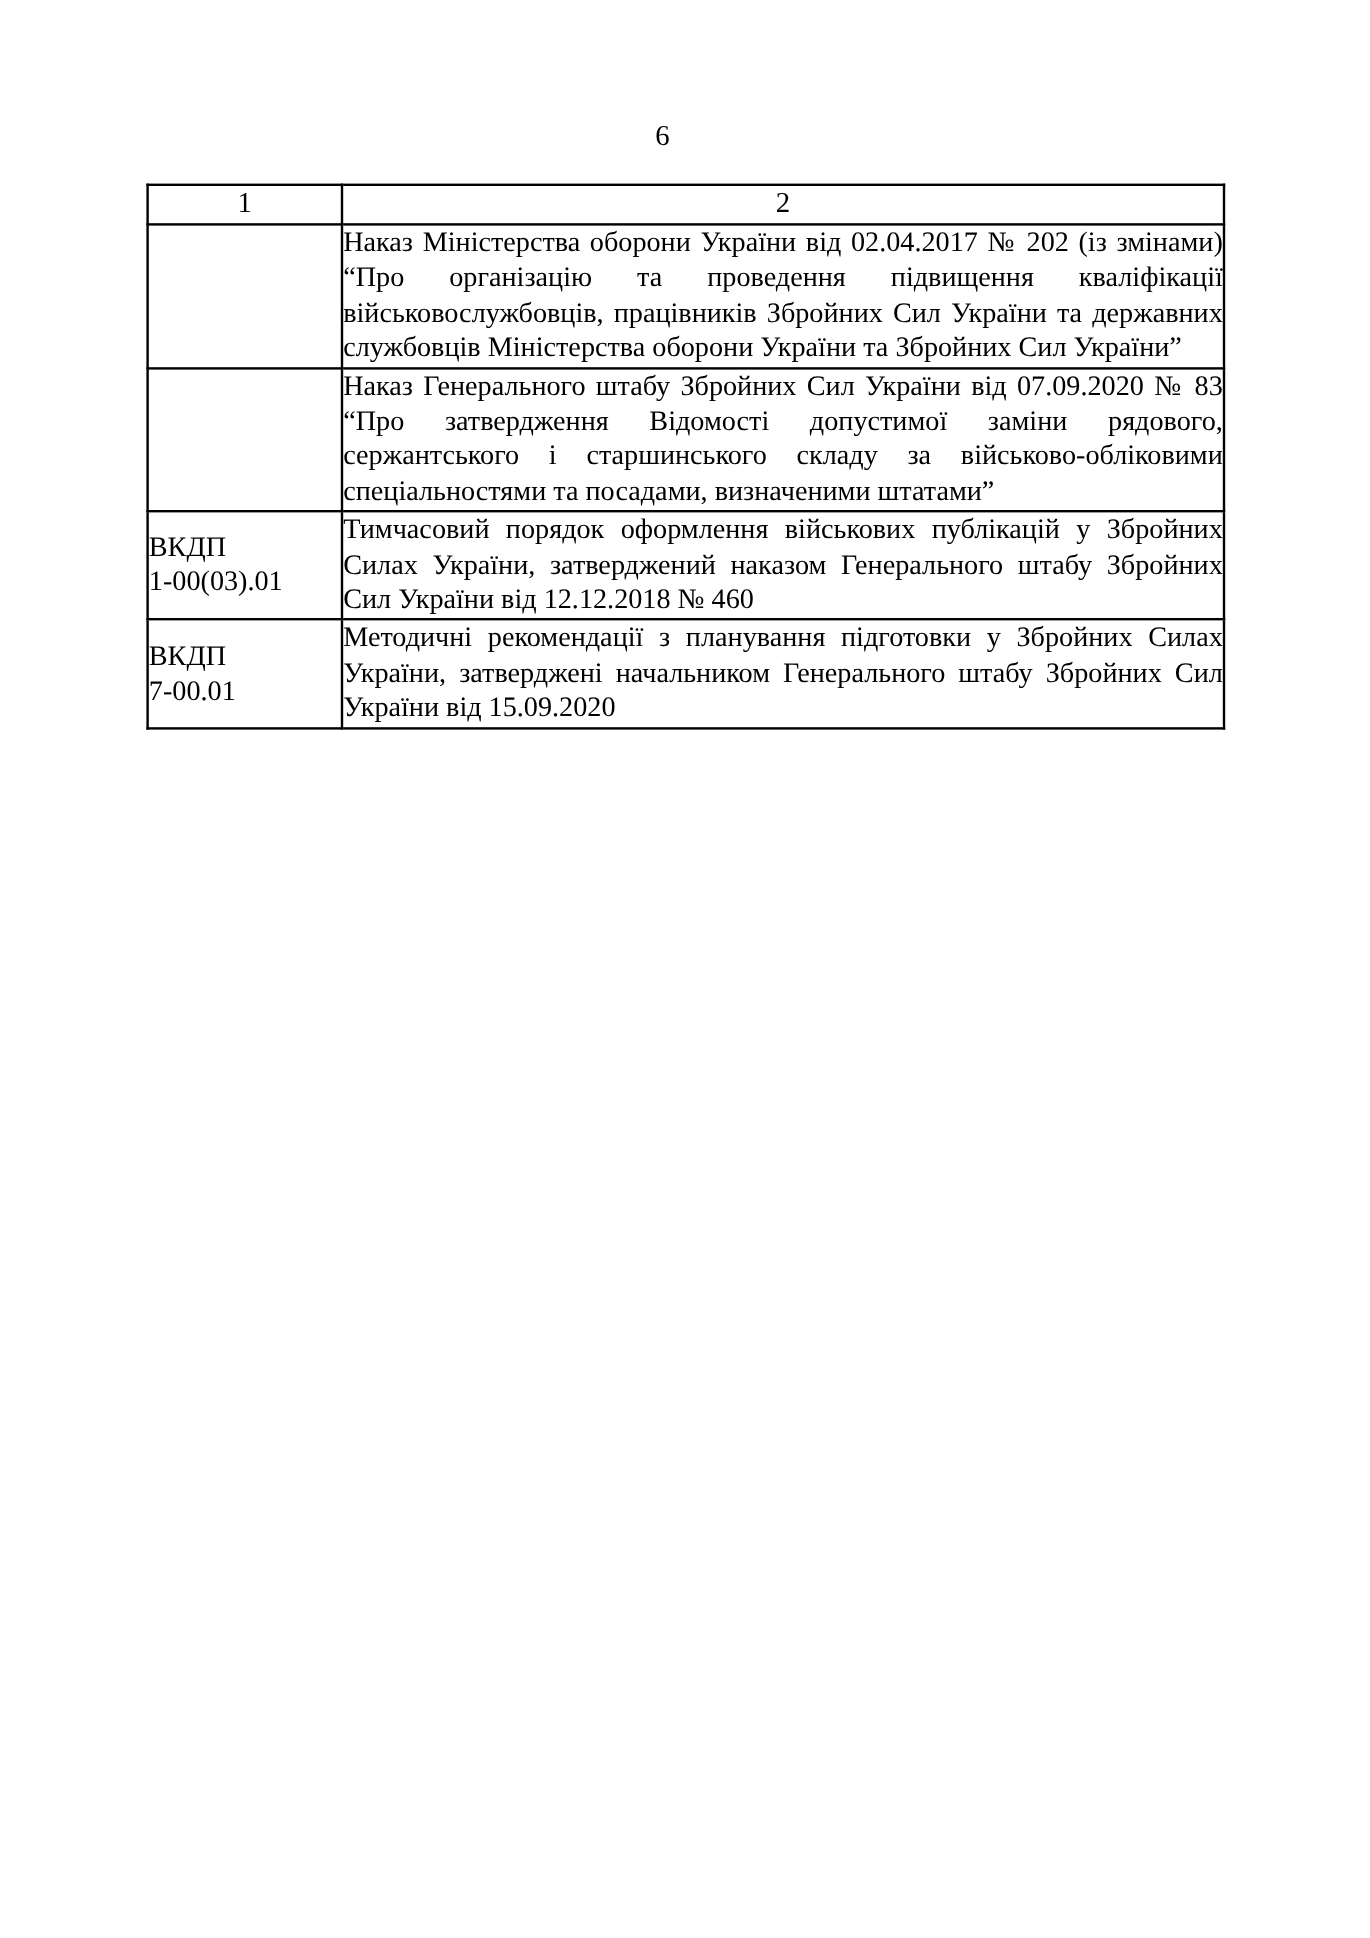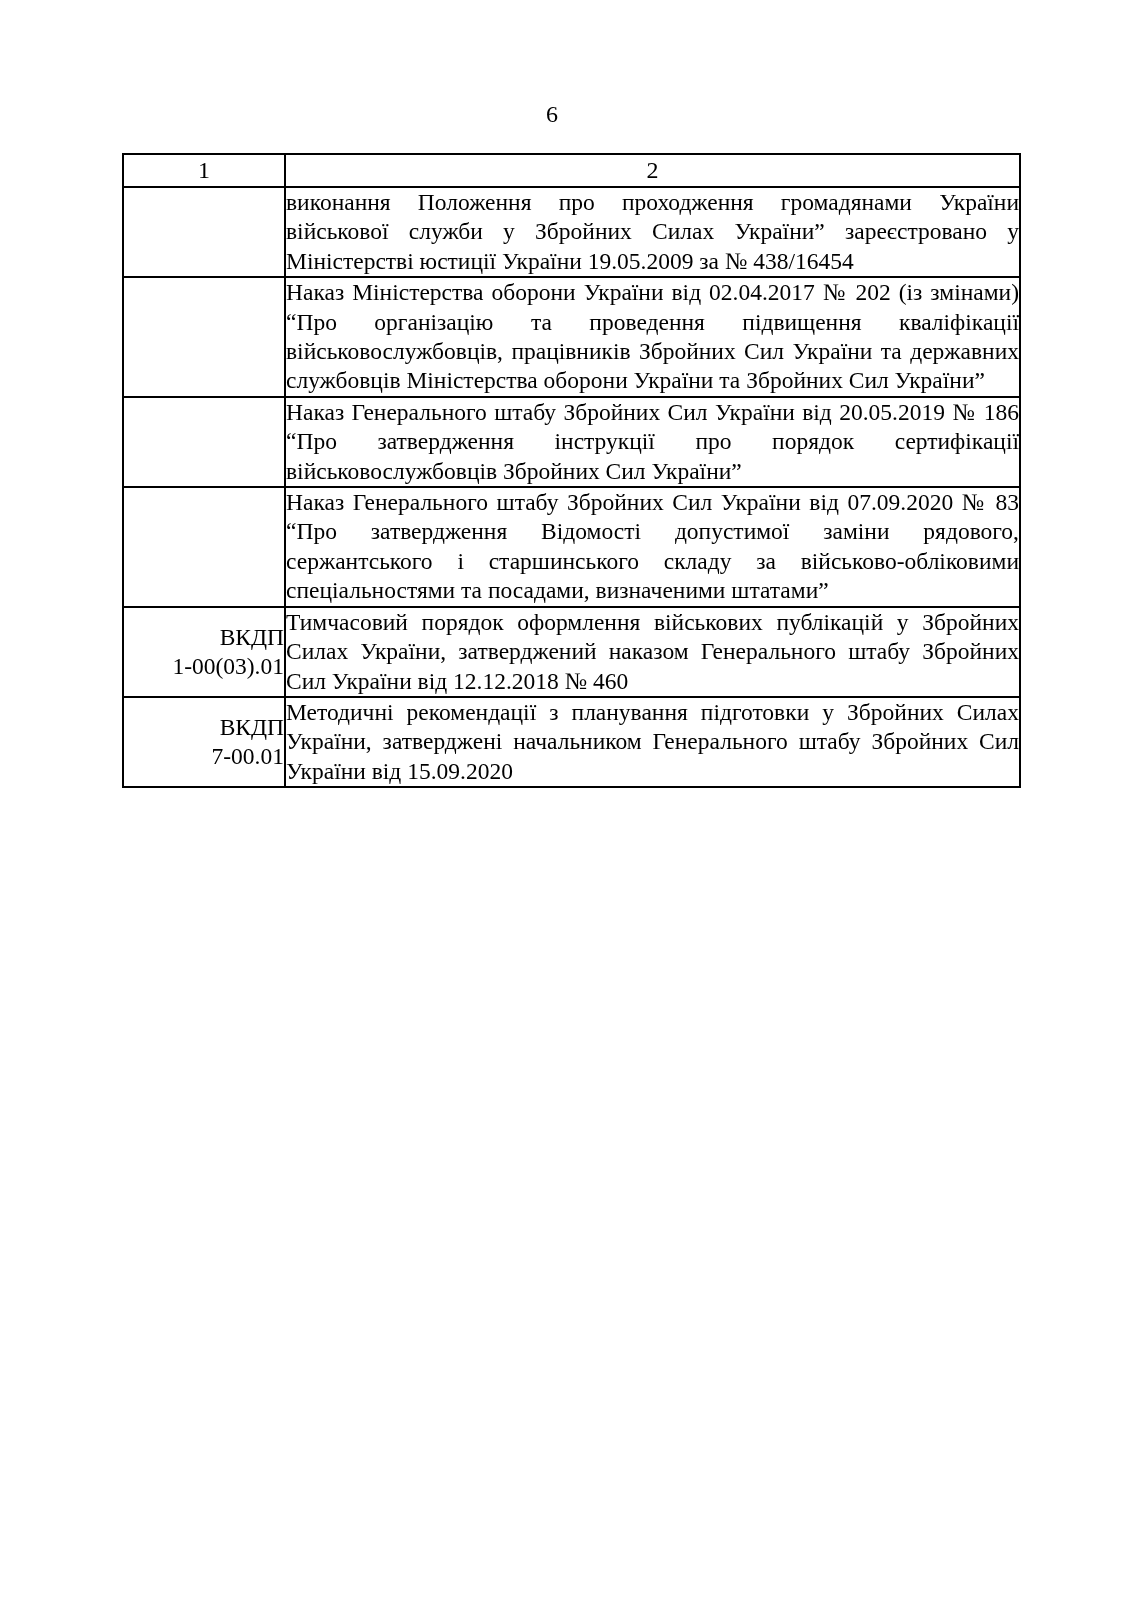--- a/index.html
+++ b/index.html
@@ -40,21 +40,21 @@
     padding: 0;
   }
   th.head-cell {
     font-weight: normal;
     text-align: center;
     vertical-align: middle;
     height: 31px;
     font-size: 24px;
   }
   td.code-cell {
-    text-align: right;
+    text-align: left;
     vertical-align: middle;
     white-space: pre-line;
     line-height: 29px;
     padding: 2px 4px;
   }
   td.text-cell {
     text-align: justify;
     vertical-align: top;
     line-height: 29.4px;
     padding: 2px 9px 3px 8px;
@@ -72,29 +72,21 @@
     </colgroup>
   <thead>
     <tr>
       <th class="head-cell">1</th>
       <th class="head-cell">2</th>
     </tr>
   </thead>
   <tbody>
     <tr>
       <td class="code-cell"></td>
-      <td class="text-cell">виконання Положення про проходження громадянами України військової служби у Збройних Силах України” зареєстровано у Міністерстві юстиції України 19.05.2009 за № 438/16454</td>
-    </tr>
-    <tr>
-      <td class="code-cell"></td>
       <td class="text-cell">Наказ Міністерства оборони України від 02.04.2017 № 202 (із змінами) “Про організацію та проведення підвищення кваліфікації військовослужбовців, працівників Збройних Сил України та державних службовців Міністерства оборони України та Збройних Сил України”</td>
-    </tr>
-    <tr>
-      <td class="code-cell"></td>
-      <td class="text-cell">Наказ Генерального штабу Збройних Сил України від 20.05.2019 № 186 “Про затвердження інструкції про порядок сертифікації військовослужбовців Збройних Сил України”</td>
     </tr>
     <tr>
       <td class="code-cell"></td>
       <td class="text-cell">Наказ Генерального штабу Збройних Сил України від 07.09.2020 № 83 “Про затвердження Відомості допустимої заміни рядового, сержантського і старшинського складу за військово-обліковими спеціальностями та посадами, визначеними штатами”</td>
     </tr>
     <tr>
       <td class="code-cell">ВКДП
 1-00(03).01</td>
       <td class="text-cell">Тимчасовий порядок оформлення військових публікацій у Збройних Силах України, затверджений наказом Генерального штабу Збройних Сил України від 12.12.2018 № 460</td>
     </tr>

